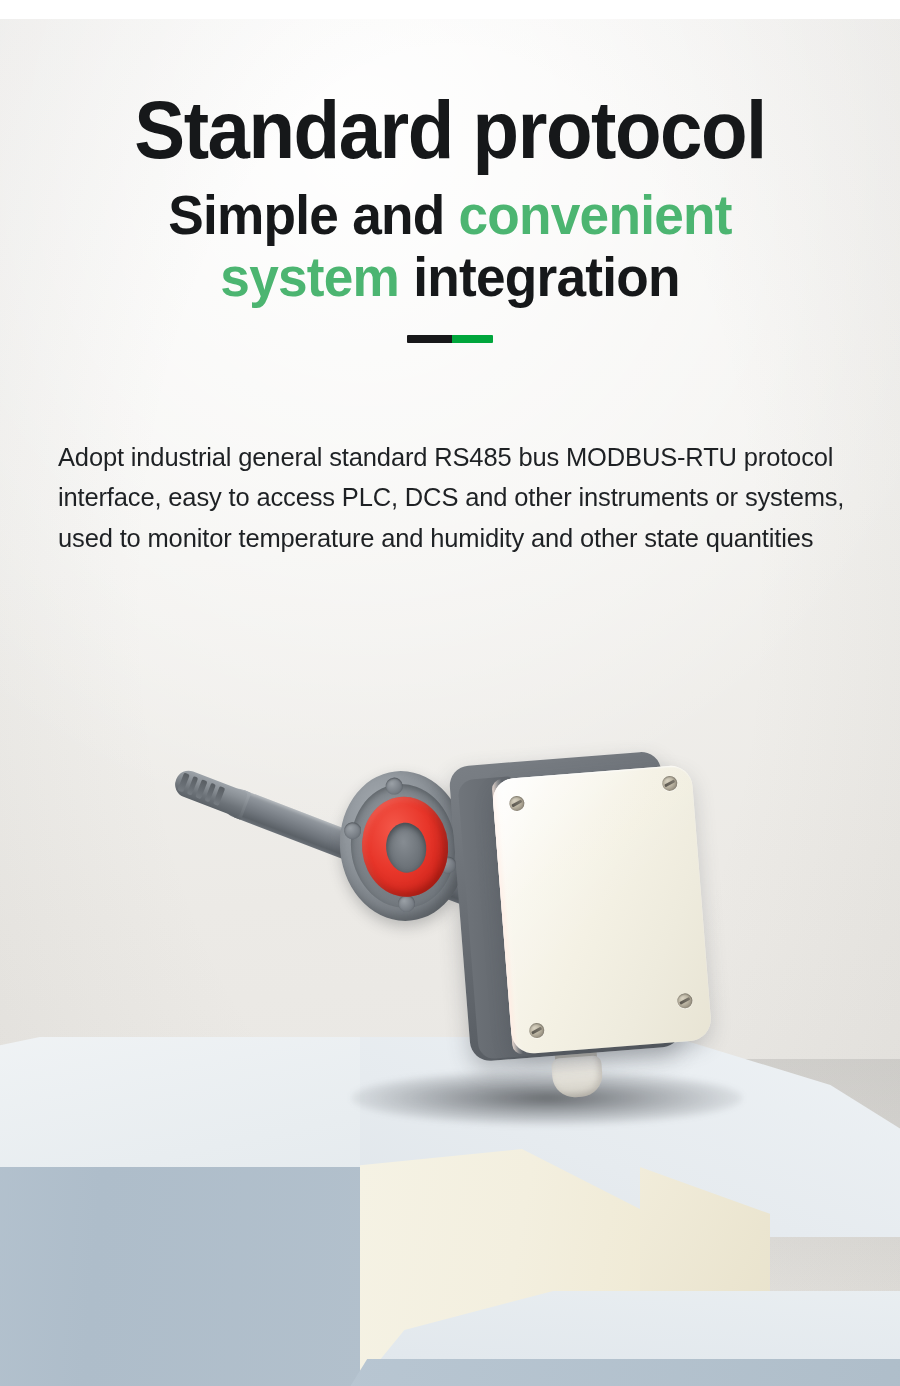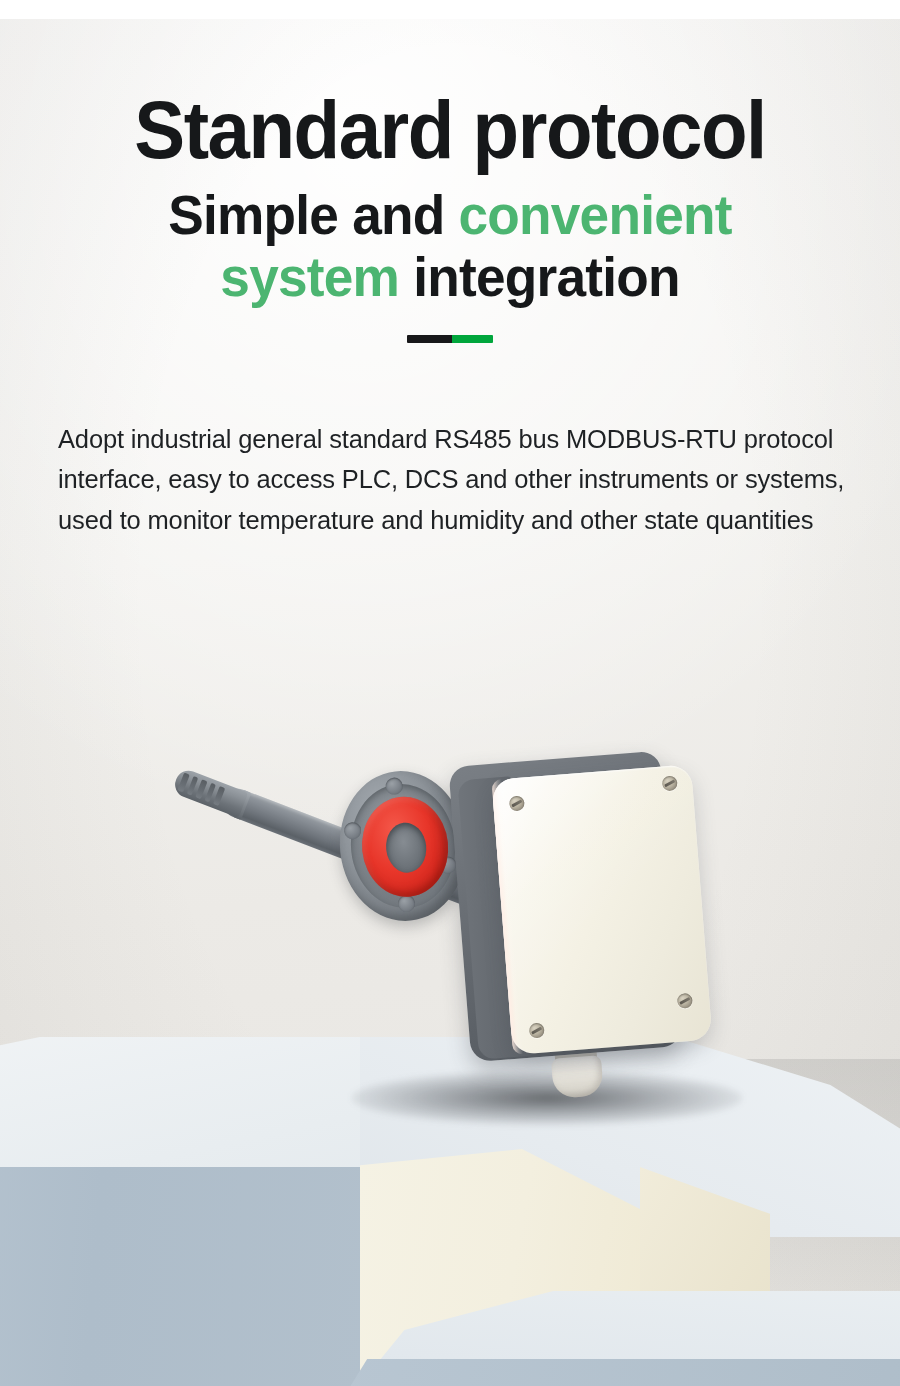--- a/index.html
+++ b/index.html
@@ -82,21 +82,21 @@
     display: flex;
     border-radius: 1px;
     overflow: hidden;
   }
   .divider .seg-dark  { flex: 1 1 52%; background: #18181a; }
   .divider .seg-green { flex: 1 1 48%; background: #00a63c; }
 
   .body-copy {
     position: absolute;
     left: 58px;
-    top: 400px;
+    top: 418px;
     width: 790px;
     margin: 0;
     font-size: 25.5px;
     line-height: 1.58;
     font-weight: 400;
     color: #1e2124;
     text-align: left;
     font-family: "Liberation Sans Narrow", "Liberation Sans", sans-serif;
     letter-spacing: -0.15px;
     z-index: 6;

